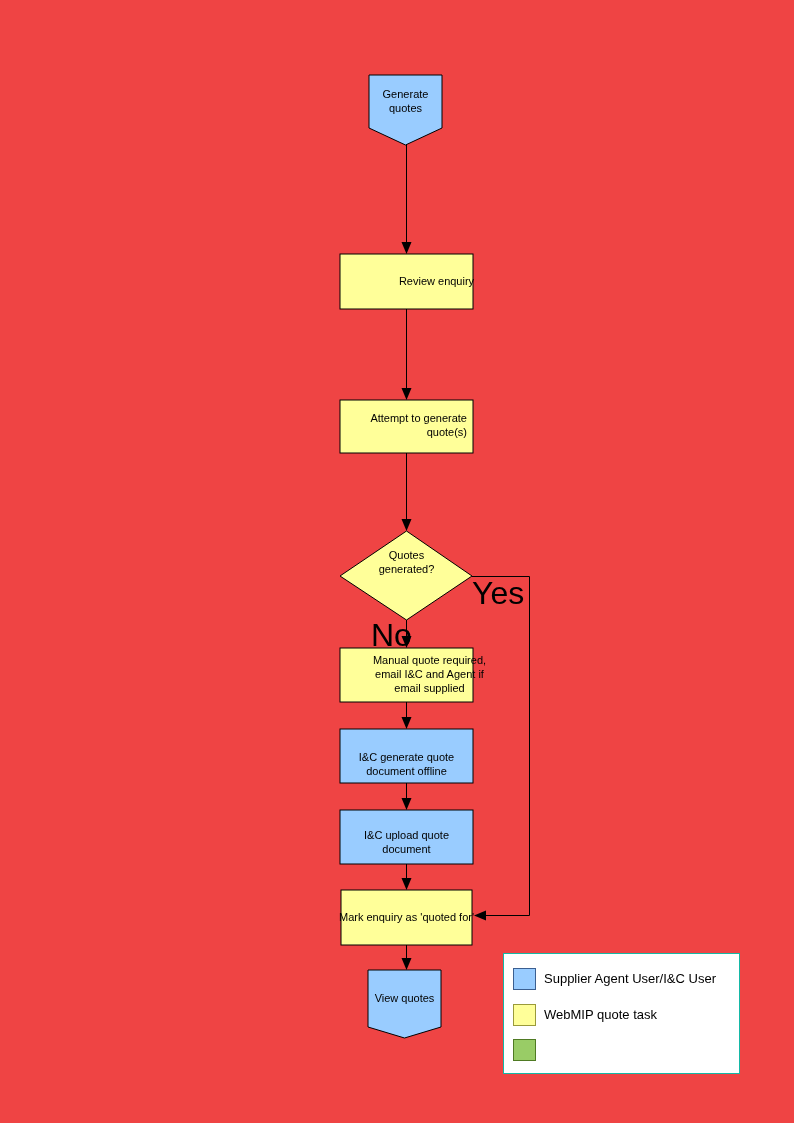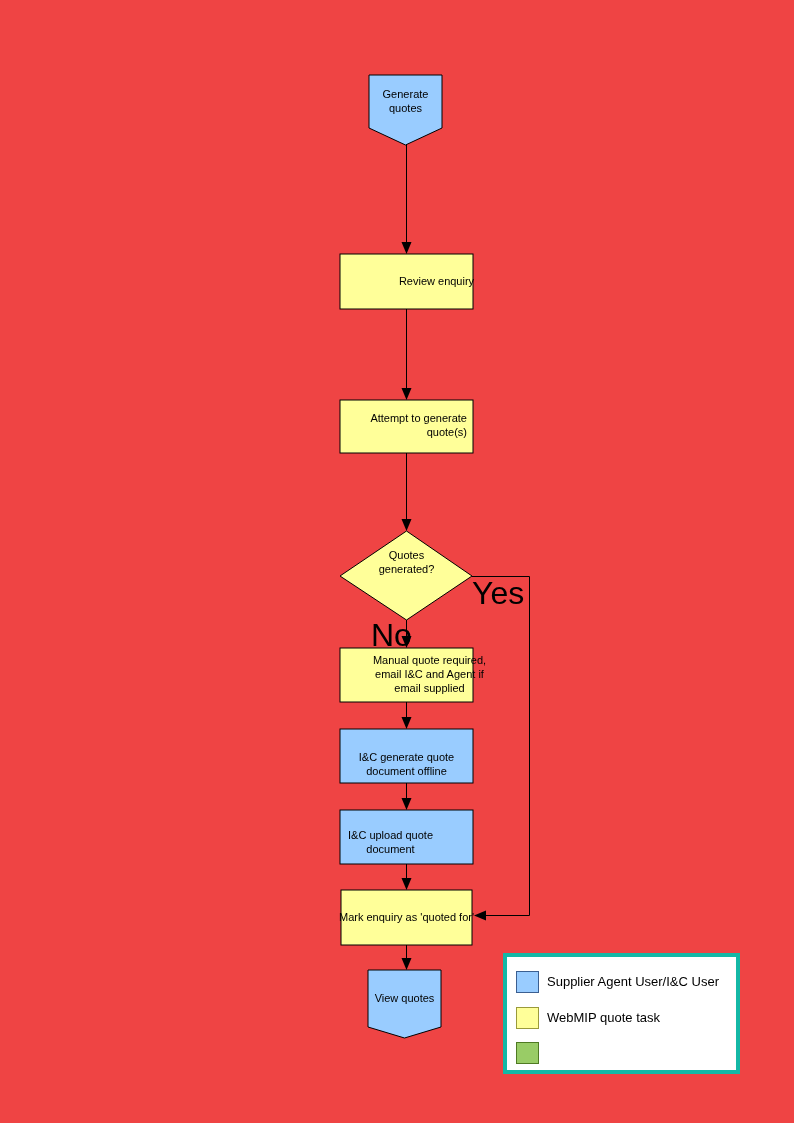--- a/index.html
+++ b/index.html
@@ -29,21 +29,21 @@
     font-size: 32px;
     line-height: 1;
     color: #000000;
   }
   .legend {
     position: absolute;
     left: 503px;
     top: 953px;
     width: 237px;
     height: 121px;
-    border: 4px solid #14b8a6;
+    border: 1px solid #14b8a6;
     background: #ffffff;
     box-sizing: border-box;
   }
   .legend-swatch {
     position: absolute;
     left: 9px;
     width: 23px;
     height: 22px;
     box-sizing: border-box;
   }
@@ -110,21 +110,21 @@
   <div class="node-label" style="left:340px; top:254px; width:133px; height:55px;padding-left:30px;">Review enquiry</div>
 
   <div class="node-label" style="left:346px; top:400px; width:121px; height:52px;text-align:right;">Attempt to generate quote(s)</div>
 
   <div class="node-label" style="left:371px; top:539px; width:71px; height:48px;">Quotes generated?</div>
 
   <div class="node-label" style="left:342px; top:648px; width:129px; height:54px;margin-left:23px;">Manual quote required, email I&amp;C and Agent if email supplied</div>
 
   <div class="node-label" style="left:350px; top:729px; width:113px; height:72px;">I&amp;C generate quote document offline</div>
 
-  <div class="node-label" style="left:334px; top:810px; width:113px; height:66px;">I&amp;C upload quote document</div>
+  <div class="node-label" style="left:350px; top:810px; width:113px; height:66px;">I&amp;C upload quote document</div>
 
   <div class="node-label nowrap" style="left:341px; top:890px; width:131px; height:55px;">Mark enquiry as 'quoted for'</div>
 
   <div class="node-label" style="left:368px; top:970px; width:73px; height:57px;">View quotes</div>
 
   <div class="branch-label" style="left:472px; top:577px;">Yes</div>
   <div class="branch-label" style="left:371px; top:619px;">No</div>
 
   <div class="legend">
     <div class="legend-swatch swatch-blue" style="top:14px;"></div>

